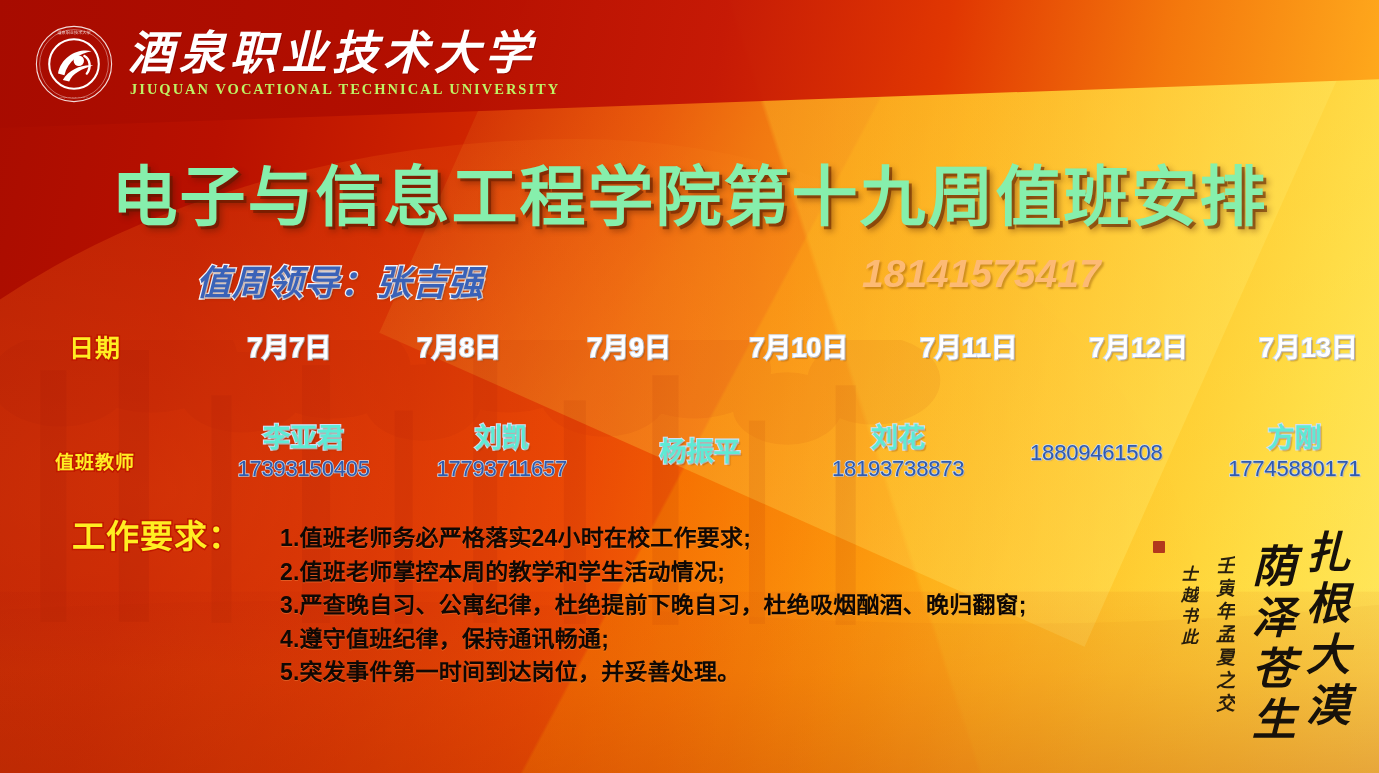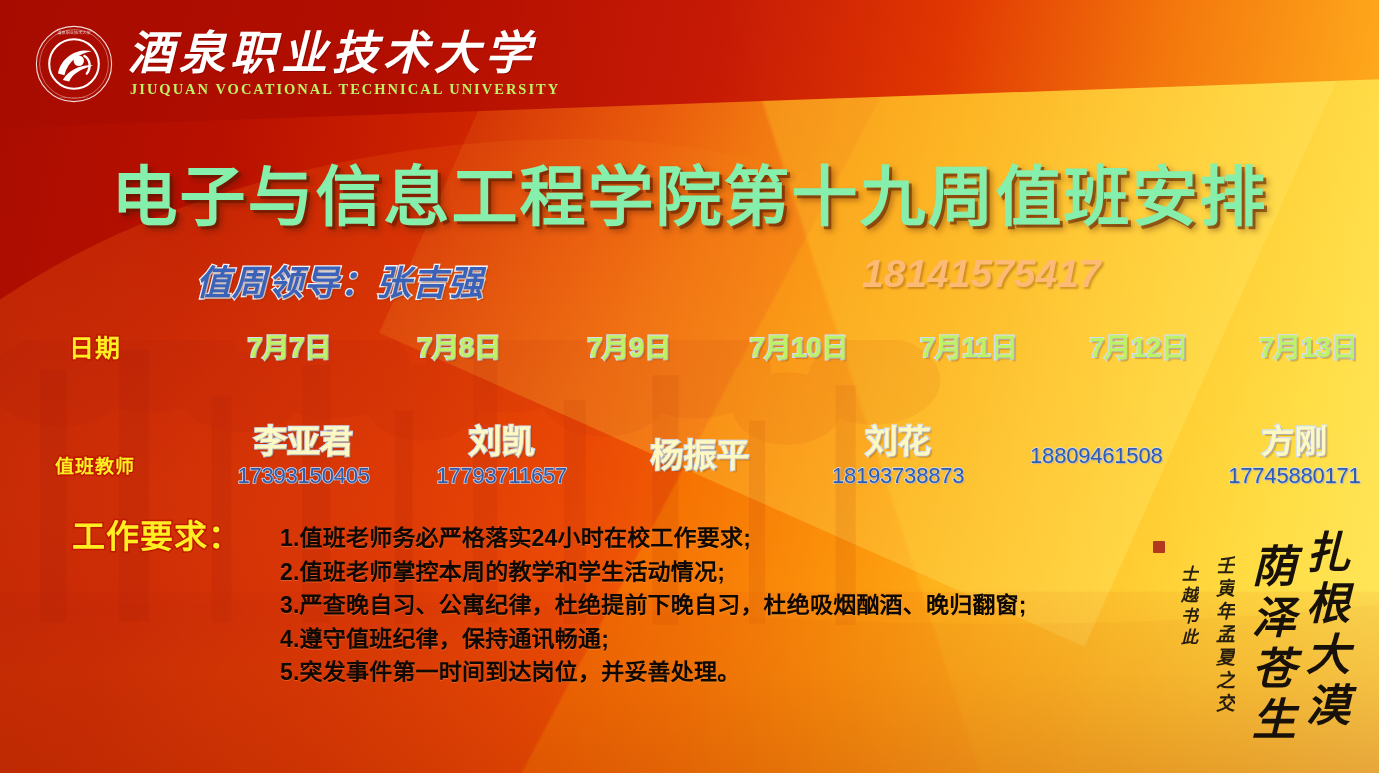--- a/index.html
+++ b/index.html
@@ -213,32 +213,32 @@
   }
   .row-label.compact { font-size: 19px; }
   .cell {
     flex: 1 1 0;
     text-align: center;
     white-space: nowrap;
   }
   .date-txt {
     font-size: 27px;
     font-weight: 700;
-    color: #bef264;
+    color: #ffffff;
     letter-spacing: 0px;
     -webkit-text-stroke: 2.2px #cfe0f5;
     paint-order: stroke fill;
     text-shadow: 2px 2px 1px rgba(110,50,0,0.28);
   }
   .row-dates { margin-bottom: 58px; }
   .teacher-name {
     display: block;
-    font-size: 33px;
-    font-weight: 700;
-    color: #fef9c3;
+    font-size: 27px;
+    font-weight: 700;
+    color: #5eead4;
     -webkit-text-stroke: 2.2px #cfe0f5;
     paint-order: stroke fill;
     text-shadow: 2px 2px 1px rgba(110,50,0,0.28);
     line-height: 1.18;
   }
   .teacher-phone {
     display: block;
     font-size: 22px;
     font-weight: 400;
     color: #2f5bb0;

